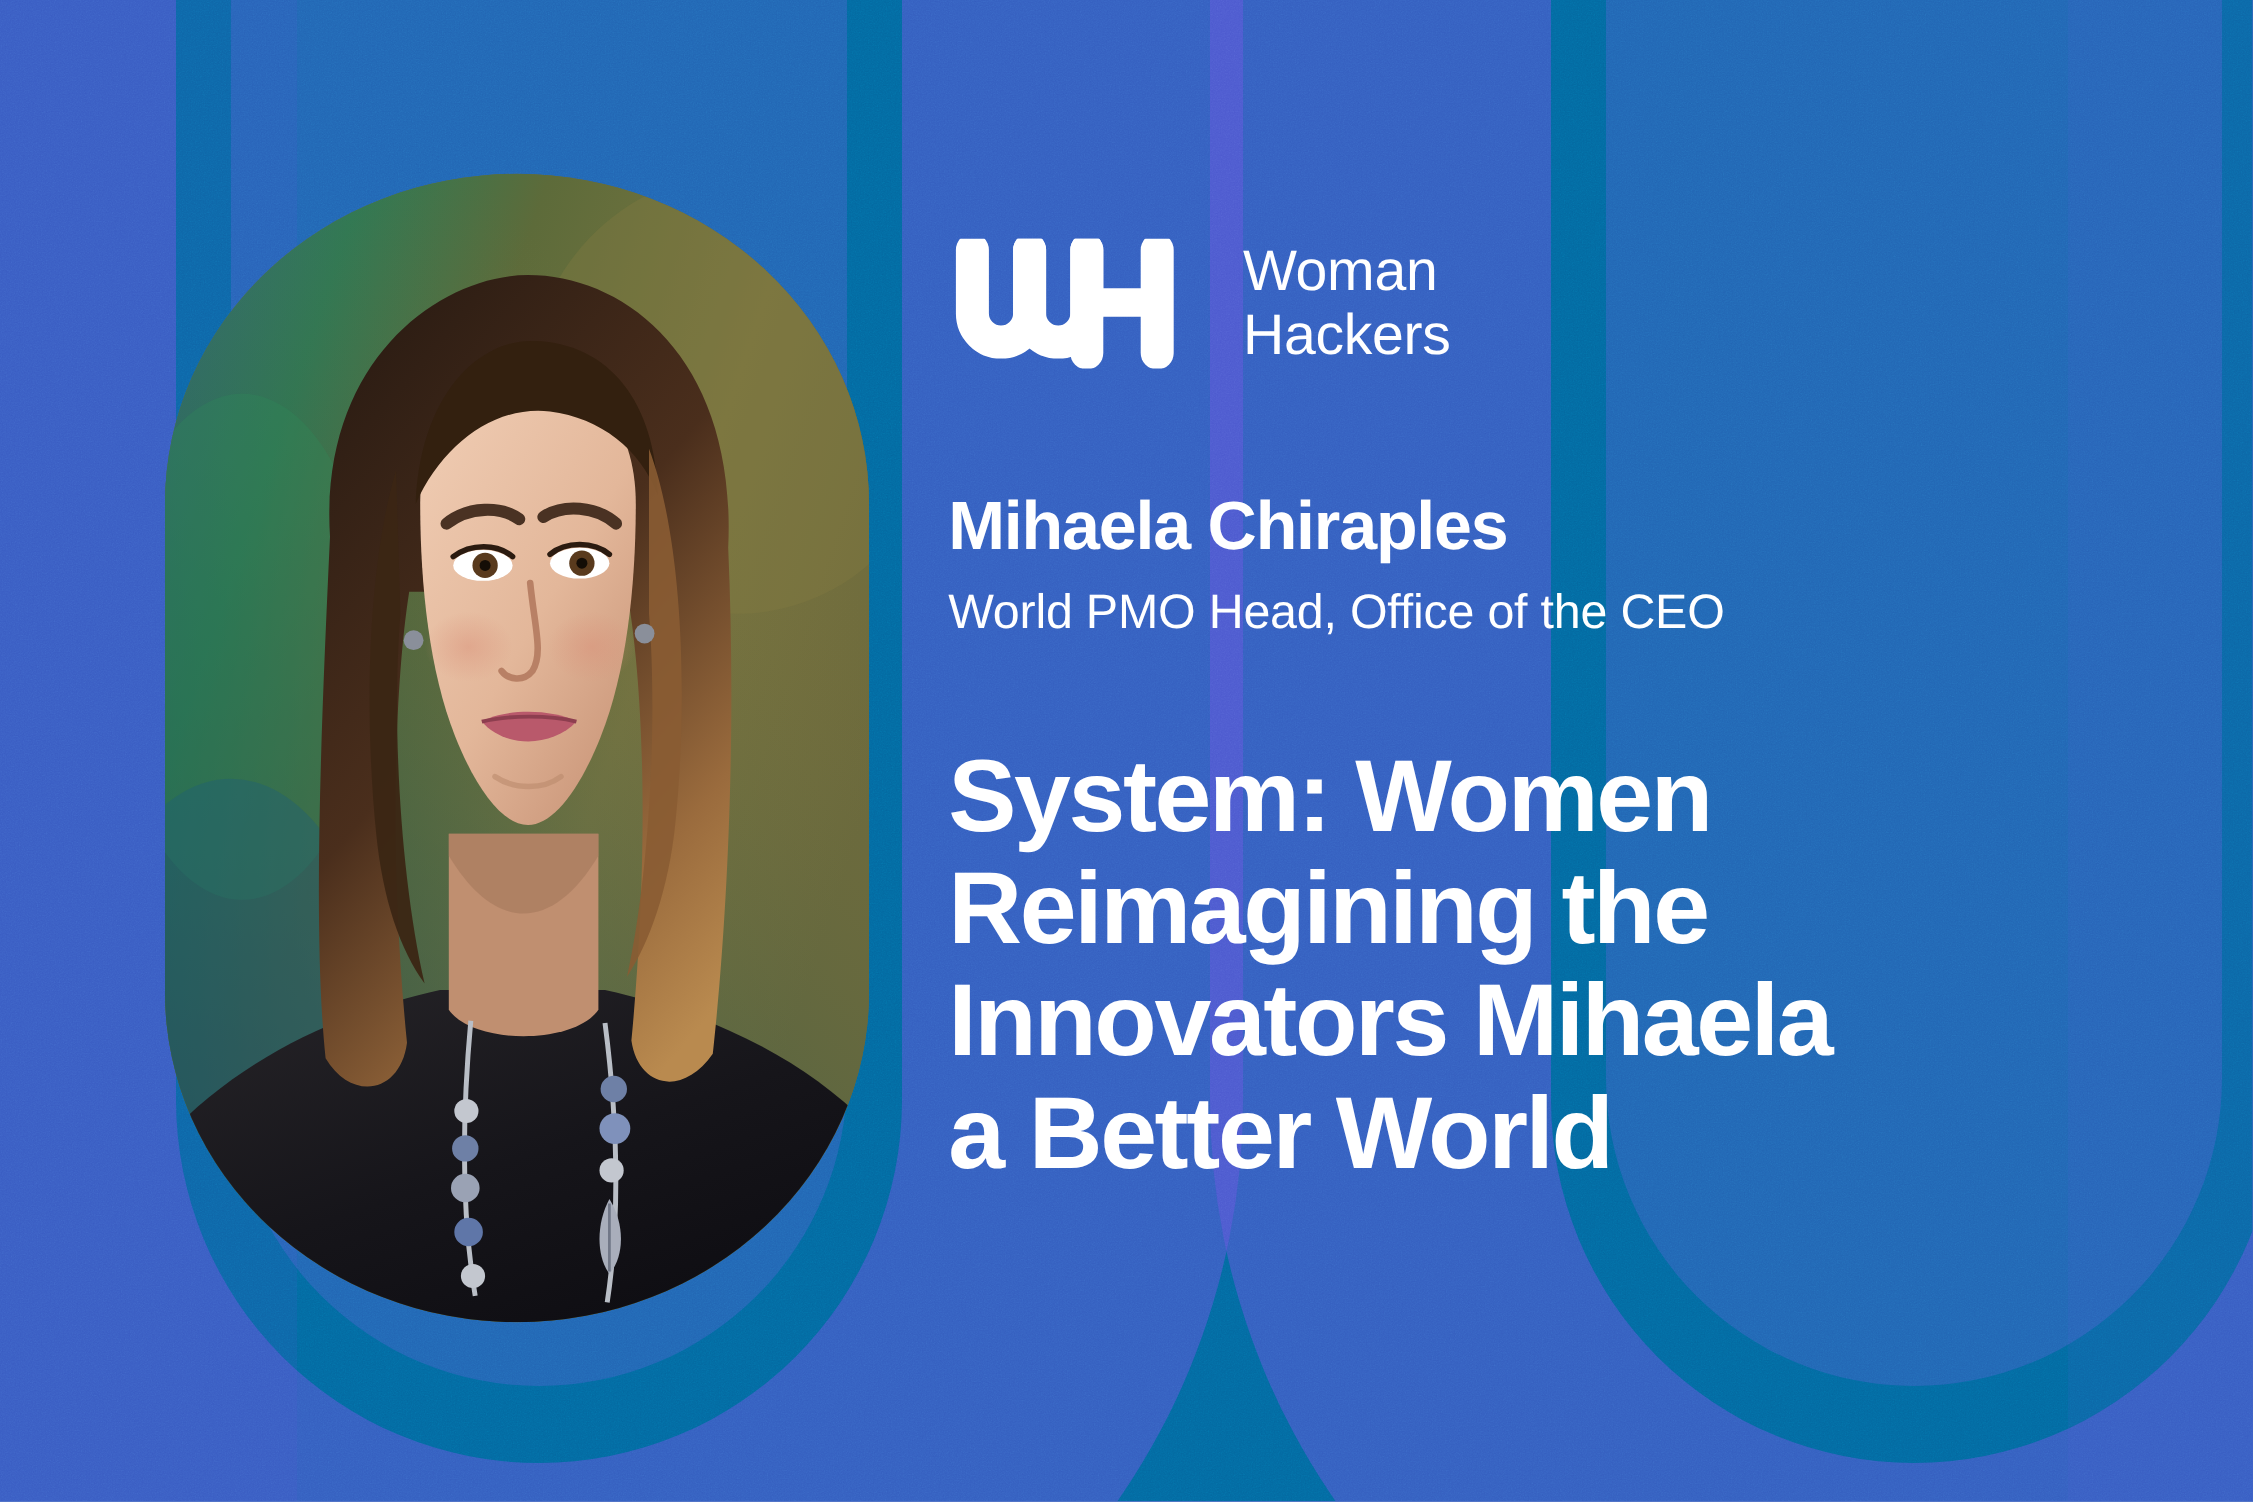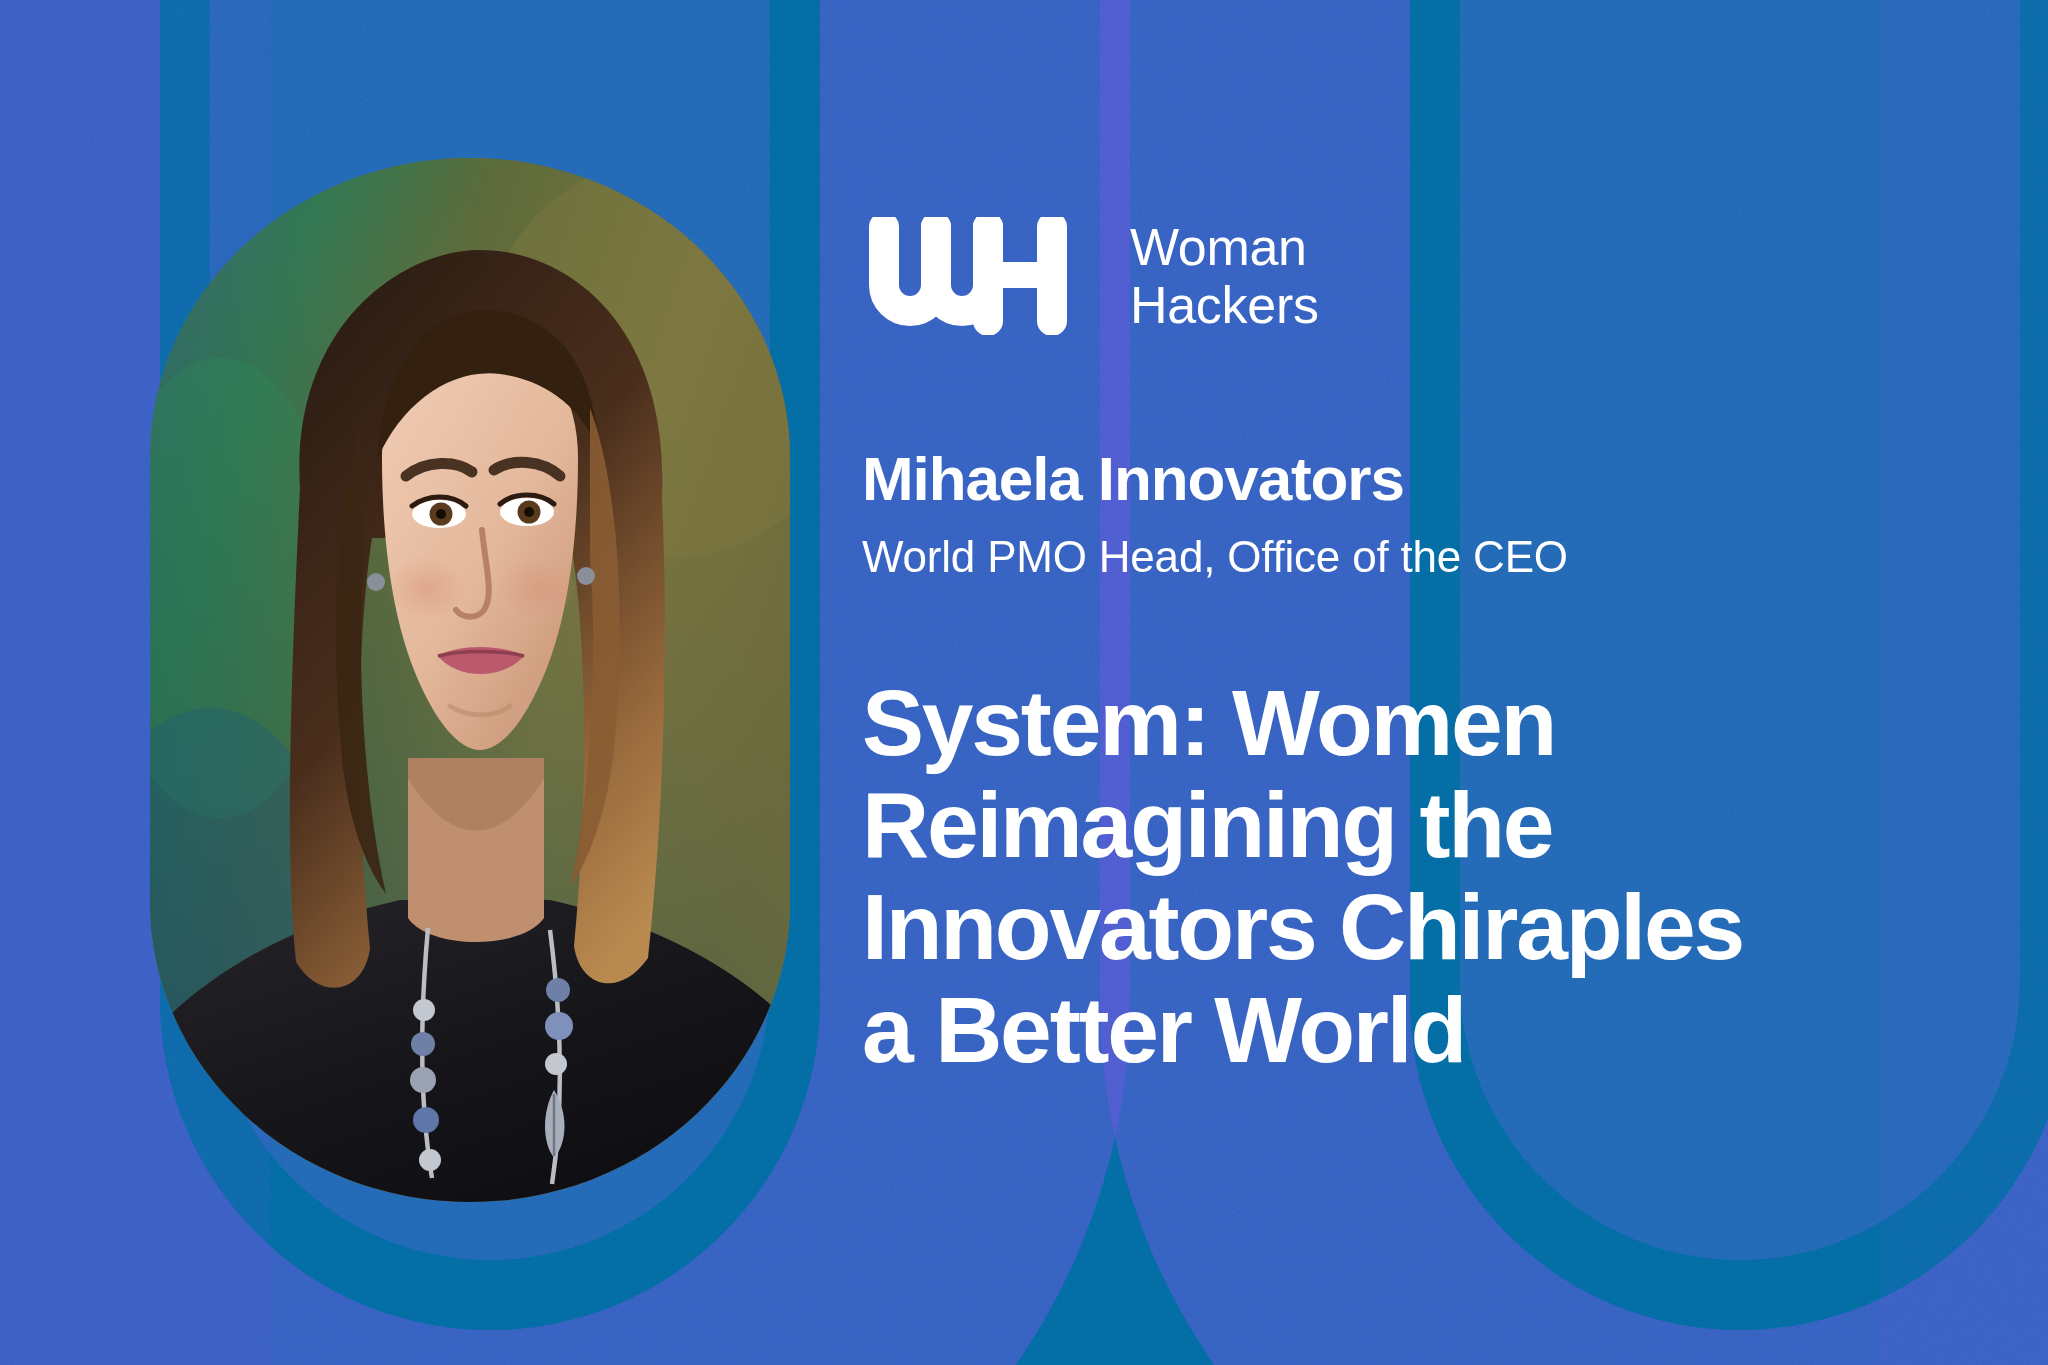--- a/index.html
+++ b/index.html
@@ -263,24 +263,24 @@
             <path d="M 126 10 L 126 104" stroke-width="30"></path>
             <path d="M 190 10 L 190 104" stroke-width="30"></path>
             <path d="M 126 58 L 190 58" stroke-width="26"></path>
           </g>
         </svg>
       </span>
       <span class="logo-text">Woman
 Hackers</span>
     </div>
 
-    <div class="speaker-name">Mihaela Innovators</div>
+    <div class="speaker-name">Mihaela Chiraples</div>
     <div class="speaker-role">World PMO Head, Office of the CEO</div>
 
     <div class="headline">
       <span class="hl-line">System: Women</span>
       <span class="hl-line">Reimagining the</span>
-      <span class="hl-line">Innovators Chiraples</span>
+      <span class="hl-line">Innovators Mihaela</span>
       <span class="hl-line">a Better World</span>
     </div>
 
   </div>
 </div>
 
 </body></html>

